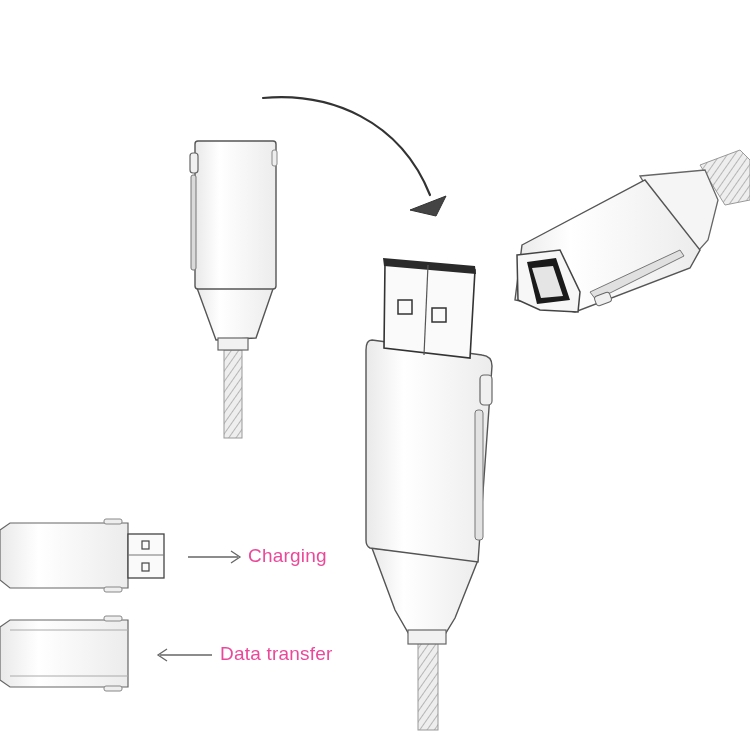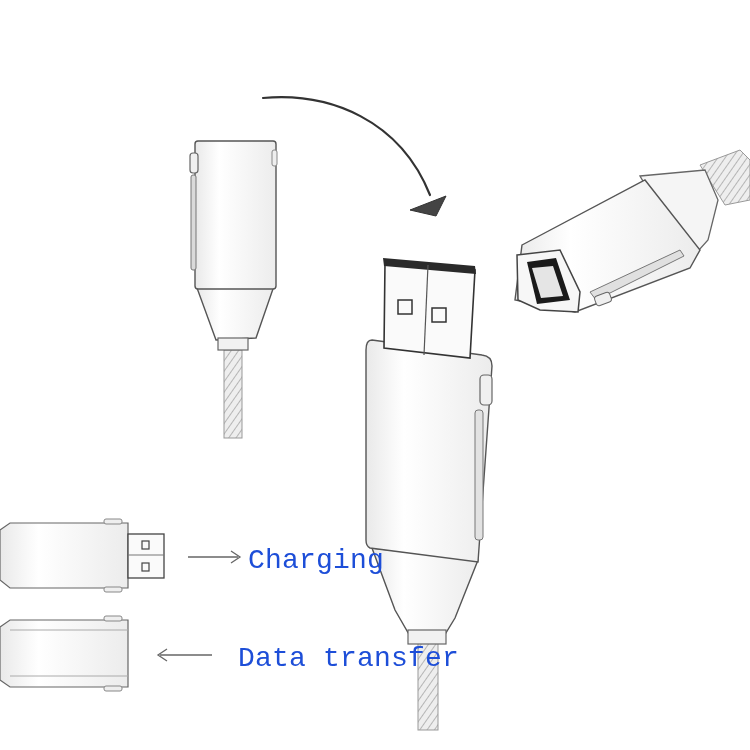--- a/index.html
+++ b/index.html
@@ -1,20 +1,20 @@
 <!DOCTYPE html>
 <html><head>
   <meta charset="utf-8">
   <style>
     html, body { margin: 0; padding: 0; background: #ffffff; }
     body { width: 750px; height: 750px; position: relative; overflow: hidden; font-family: "Liberation Sans", sans-serif; }
     .stage { position: absolute; left: 0; top: 0; width: 750px; height: 750px; }
-    .label { position: absolute; color: #1d4ed8; font-size: 28px; letter-spacing: 0.2px; font-family: Liberation Mono, monospace; }
+    .label { position: absolute; color: #ec4899; font-size: 19px; letter-spacing: 0.2px; font-family: Liberation Sans, sans-serif; }
     .label-charging { left: 248px; top: 545px; }
-    .label-data { left: 238px; top: 643px; }
+    .label-data { left: 220px; top: 643px; }
   </style>
 </head>
 <body>
 
 <svg class="stage" viewBox="0 0 750 750" xmlns="http://www.w3.org/2000/svg">
   <defs>
     <linearGradient id="body" x1="0" x2="1" y1="0" y2="0">
       <stop offset="0" stop-color="#e9e9e9"></stop>
       <stop offset="0.3" stop-color="#ffffff"></stop>
       <stop offset="1" stop-color="#ececec"></stop>

